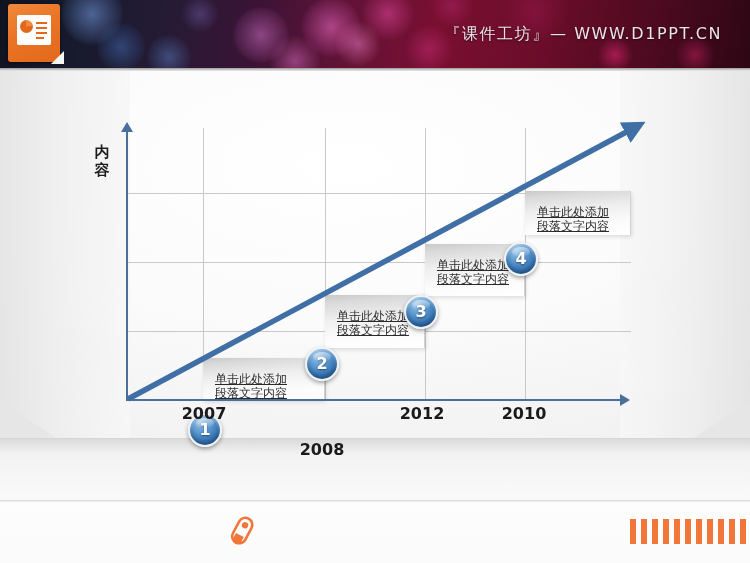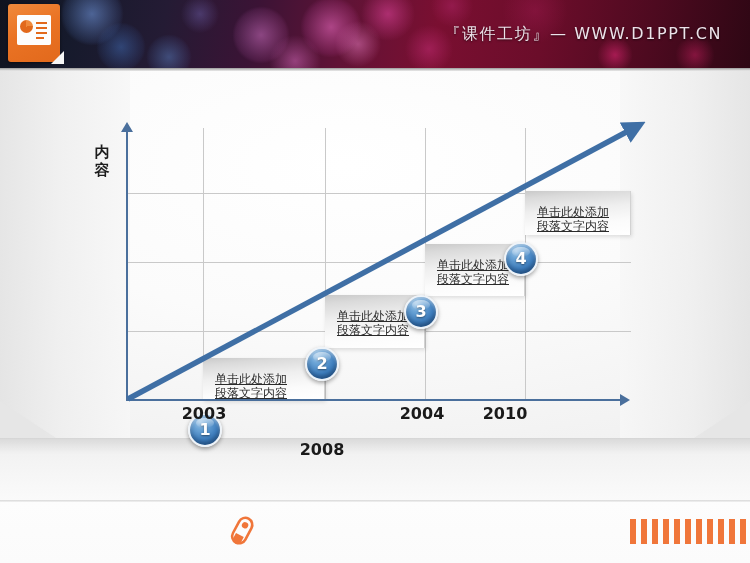--- a/index.html
+++ b/index.html
@@ -380,24 +380,24 @@
       <div class="marker" style="left:305px;top:276px;">
         <span>2</span>
       </div>
       <div class="marker" style="left:404px;top:224px;">
         <span>3</span>
       </div>
       <div class="marker" style="left:504px;top:171px;">
         <span>4</span>
       </div>
 
-      <div class="xtick" style="left:172px;">2003</div>
+      <div class="xtick" style="left:172px;">2007</div>
       <div class="xtick" style="left:290px;margin-top:36px;">2008</div>
-      <div class="xtick" style="left:390px;">2004</div>
-      <div class="xtick" style="left:473px;">2010</div>
+      <div class="xtick" style="left:390px;">2012</div>
+      <div class="xtick" style="left:492px;">2010</div>
     </div>
   </div>
 
   <div id="footer">
     <div id="footer-top-line"></div>
   </div>
 
   <svg id="footer-pen" viewBox="0 0 32 33">
     <g transform="rotate(28 16 16)">
       <rect x="9" y="2" width="14" height="27" rx="7" fill="none" stroke="#f0763a" stroke-width="2.6"></rect>

